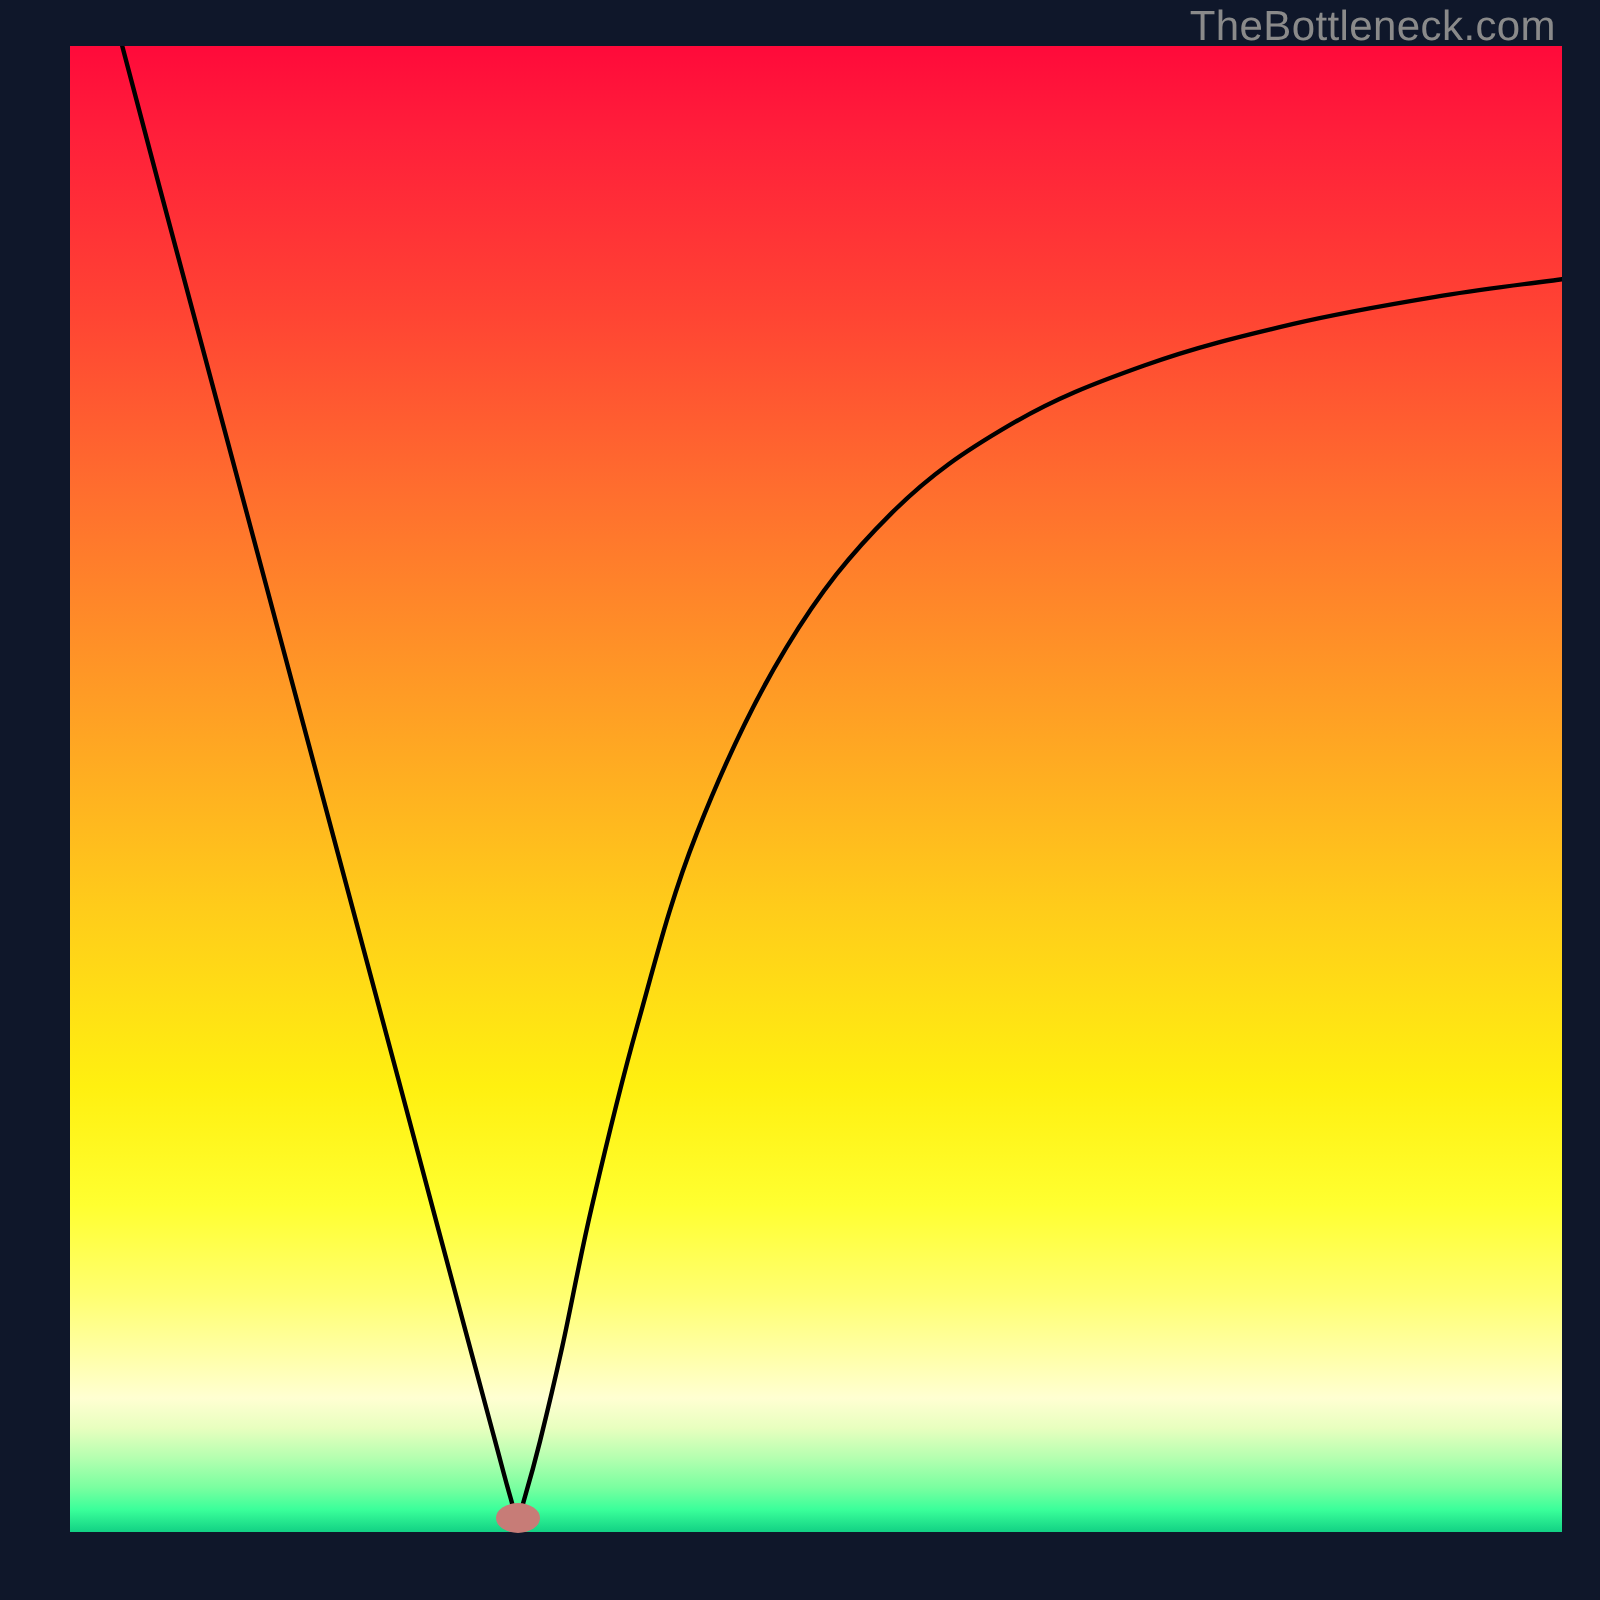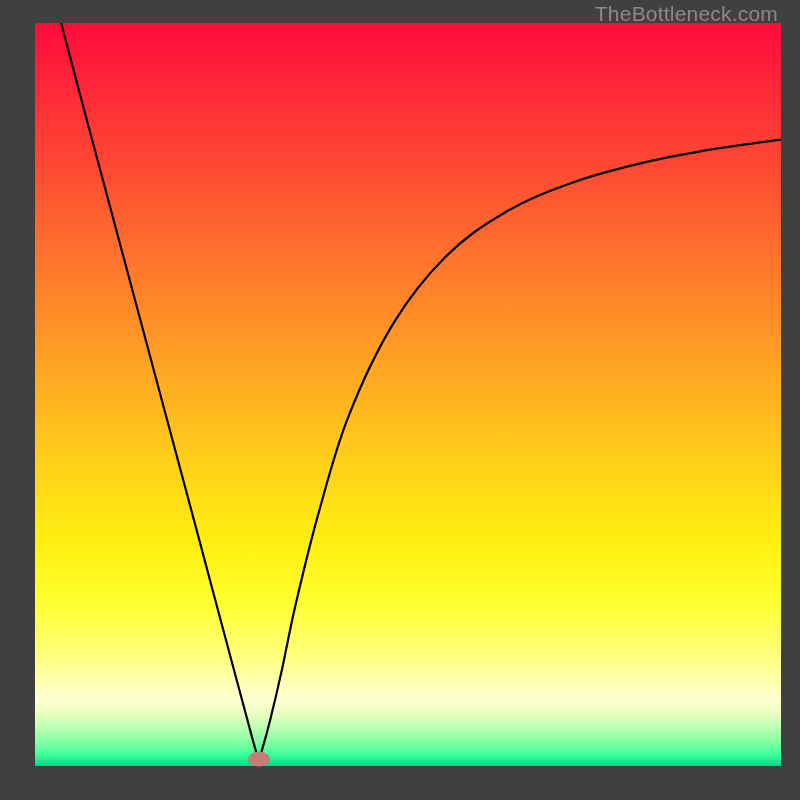--- a/index.html
+++ b/index.html
@@ -10,21 +10,21 @@
     background: #000;
     overflow: hidden;
     font-family: Arial, Helvetica, sans-serif;
   }
   .frame {
     position: absolute;
     left: 0;
     top: 0;
     width: 800px;
     height: 800px;
-    background: #404040;
+    background: #0f172a;
   }
   .plot {
     position: absolute;
     left: 35px;
     top: 23px;
     width: 746px;
     height: 743px;
     background: linear-gradient(to bottom,
       #ff0a3a 0%,
       #ff1f3a 6%,

